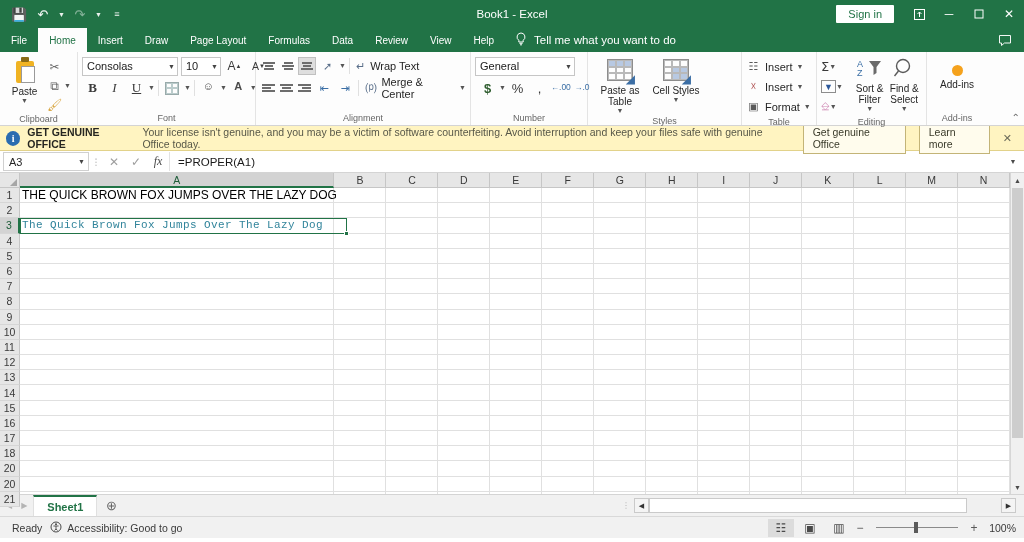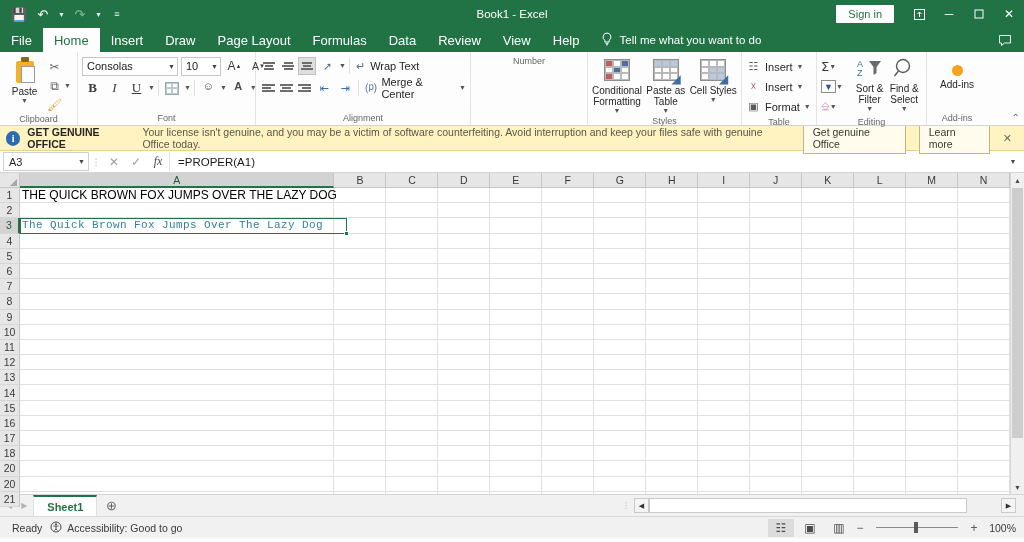--- a/index.html
+++ b/index.html
@@ -32,21 +32,21 @@
     margin-right: 10px; border-radius: 1px;
   }
   .ribbon-display { width: 30px; display:flex; align-items:center; justify-content:center; }
   .wbtn {
     width: 30px; height: 28px; display: flex; align-items: center; justify-content: center;
     color: #fff; font-size: 12px;
   }
   
   .tabbar { height: 24px; background: #217346; display: flex; align-items: stretch; color: #fff; }
   .tab {
-    padding: 0 11px; display: flex; align-items: center; font-size: 13px;
+    padding: 0 11px; display: flex; align-items: center; font-size: 10px;
     color: #fff; white-space: nowrap;
   }
   .tab.active { background: #fdfdfd; color: #217346; }
   .tellme { display: flex; align-items: center; gap: 7px; padding: 0 10px; font-size: 11.5px; }
   .bulb { font-size: 12px; }
   .tabbar-right { margin-left: auto; display:flex; align-items:center; padding-right:8px;}
   
   .ribbon {
     height: 74px; background: #fdfdfd; border-bottom: 1px solid #d4d4d4;
     display: flex; align-items: stretch; position: relative;
@@ -429,42 +429,41 @@
           <span class="wrap-ico">⒫</span>
           <span>Merge &amp; Center</span>
           <span class="caret-sm">▼</span>
         </div>
       </div>
     </div>
     <div class="group-label">Alignment</div>
   </div>
 
   <div class="group" style="width:117px">
+    <div class="group-body" style="flex-direction:column">
+      <div class="ctl-row">
+        <div class="combo numfmt">
+          <span class="cv">General</span>
+          <span class="cc">▼</span>
+        </div>
+      </div>
+      <div class="numrow">
+        <div class="ic currency">$</div>
+        <div class="caret-sm">▼</div>
+        <div class="ic pct">%</div>
+        <div class="ic comma">,</div>
+        <div class="dec"><span style="font-size:8px">←</span><span>.00</span></div>
+        <div class="dec"><span style="font-size:8px">→</span><span>.0</span></div>
+      </div>
+    </div>
     <div class="group-label">Number</div>
   </div>
 
   <div class="group" style="width:154px">
     <div class="group-body">
-      <div class="big-btn">
-        <span class="big-ico">
-          <span class="gridico">
-              <div style="background:#c55a5a"></div>
-              <div></div>
-              <div style="background:#4a6fa5"></div>
-              <div></div>
-              <div style="background:#4a6fa5"></div>
-              <div></div>
-              <div style="background:#c55a5a"></div>
-              <div></div>
-              <div></div>
-            </span>
-        </span>
-        <span>Conditional Formatting</span>
-        <span class="caret-sm">▼</span>
-      </div>
       <div class="big-btn">
         <span class="big-ico">
           <span class="gridico">
               <div style="background:#b8c9e2"></div>
               <div style="background:#b8c9e2"></div>
               <div style="background:#b8c9e2"></div>
               <div></div>
               <div></div>
               <div></div>
               <div></div>

